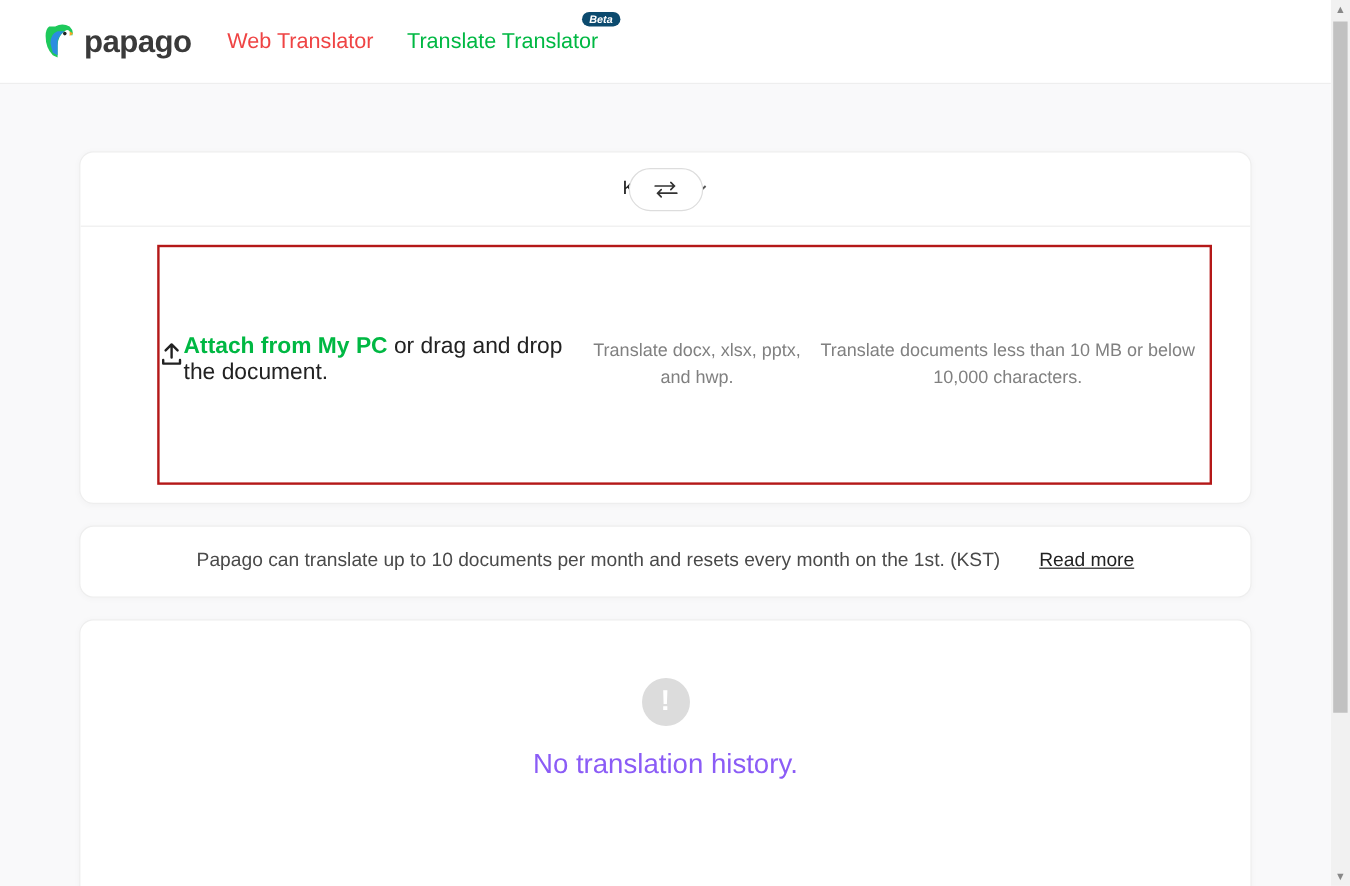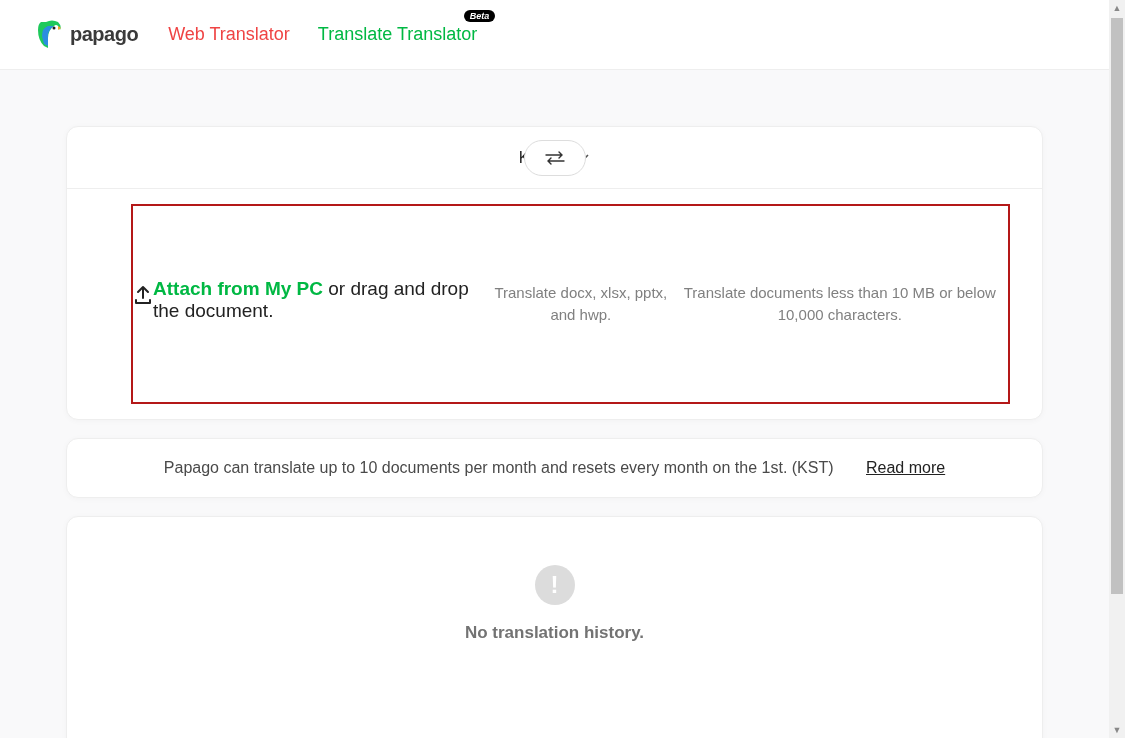--- a/index.html
+++ b/index.html
@@ -58,21 +58,21 @@
       align-items: center;
       gap: 8px;
       margin-right: 30px;
     }
     .logo-icon {
       width: 26px;
       height: 30px;
       position: relative;
     }
     .logo-text {
-      font-size: 20px;
+      font-size: 26px;
       font-weight: 700;
       color: #3a3a3a;
       letter-spacing: -0.5px;
     }
     .nav-tabs {
       display: flex;
       gap: 28px;
       align-items: center;
     }
     .nav-tab {
@@ -81,21 +81,21 @@
       cursor: pointer;
       position: relative;
     }
     .nav-tab.active {
       color: #00b843;
     }
     .beta-badge {
       position: absolute;
       top: -14px;
       right: -18px;
-      background: #000000;
+      background: #0c4a6e;
       color: #fff;
       font-size: 9px;
       font-style: italic;
       font-weight: 600;
       padding: 1px 6px;
       border-radius: 8px;
     }
     .content {
       background: #f9f9fa;
       padding: 56px 66px 0 66px;
@@ -240,23 +240,22 @@
       border-radius: 50%;
       background: #dcdcdc;
       display: flex;
       align-items: center;
       justify-content: center;
       color: #fff;
       font-size: 24px;
       font-weight: 700;
     }
     .empty-text {
-      font-size: 17px;
-      color: #737373;
-      font-weight: bold;
+      font-size: 23px;
+      color: #8b5cf6;
     }
   </style>
 </head>
 <body>
 
 <div class="viewport">
   <div class="header">
     <div class="logo">
       <span class="logo-icon">
         <svg width="26" height="30" viewBox="0 0 26 30">

